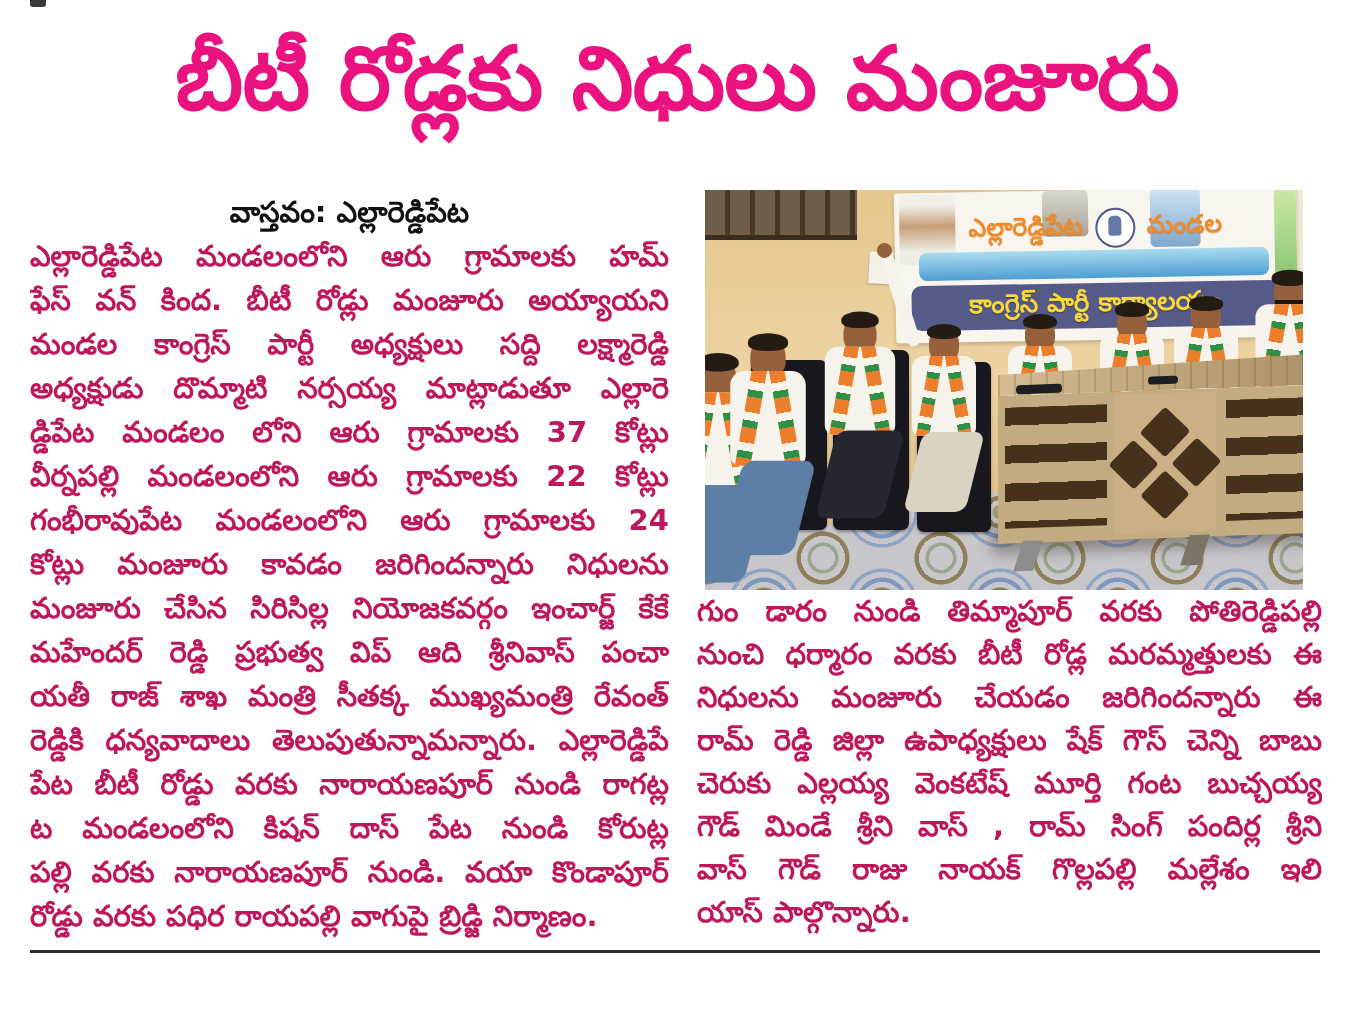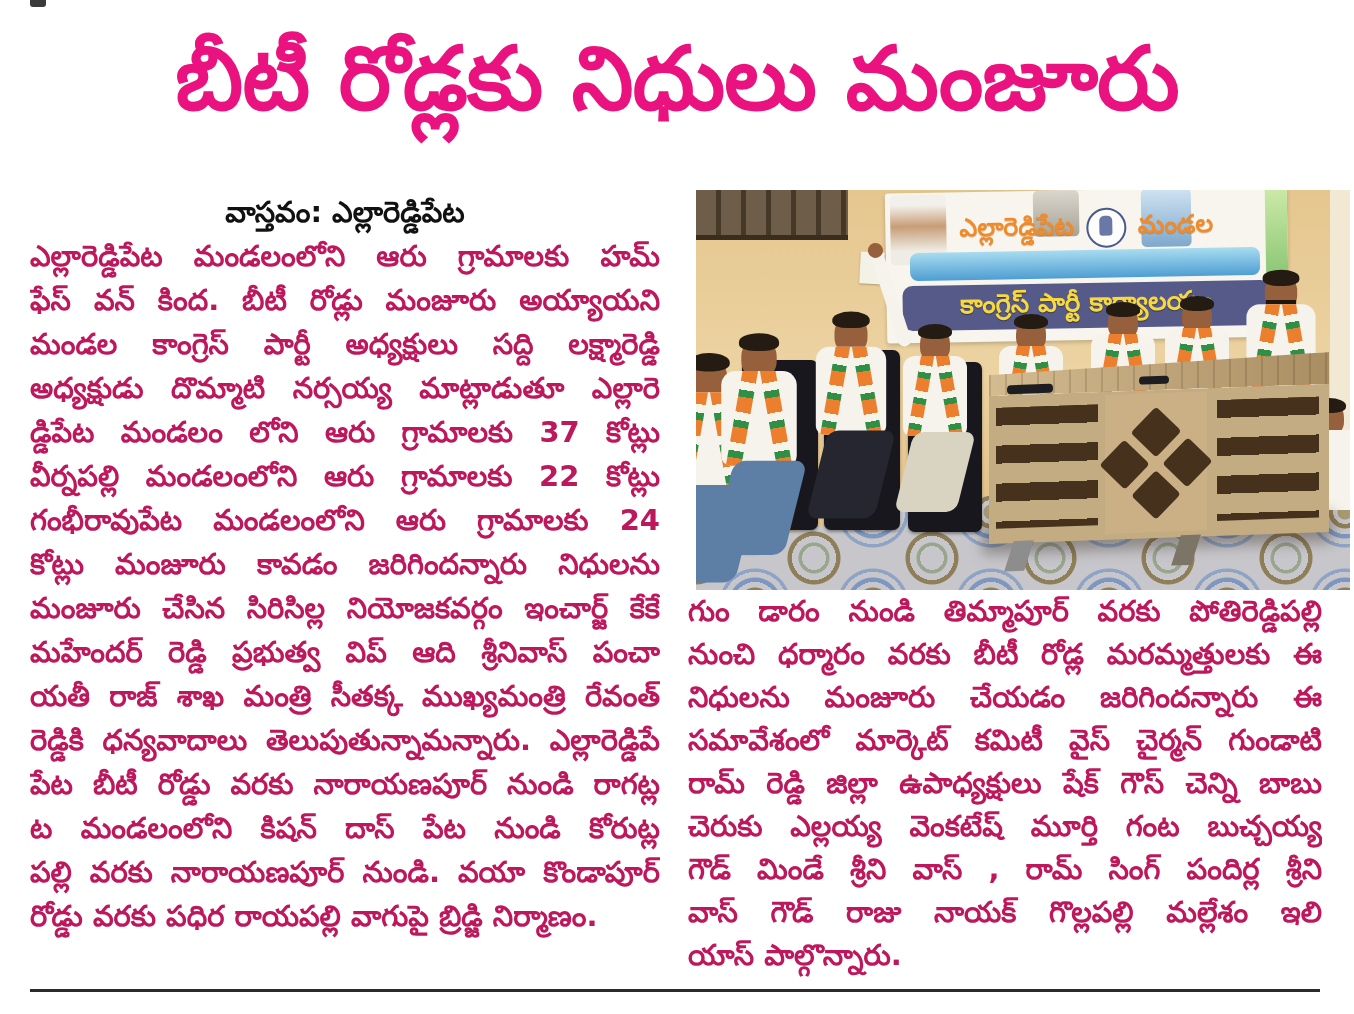--- a/index.html
+++ b/index.html
@@ -19,21 +19,21 @@
   .col-right{width:634px;}
   .dateline{height:44px;line-height:44px;text-align:center;font-weight:bold;font-size:29px;color:#111;overflow:hidden;}
   .tlines{color:#be185d;font-size:29px;font-weight:bold;}
   .col-left  .tline{height:44px;line-height:44px;}
   .col-right .tline{height:43px;line-height:43px;}
   .tline{text-align:justify;text-align-last:justify;overflow:hidden;white-space:nowrap;}
   .tline:last-child{text-align-last:left;}
   .bottom-rule{margin:12px 34px 0 30px;border-top:3px solid #2b2b2b;}
   
   .photo{
-    position:relative;width:654px;height:400px;margin-left:8px;overflow:hidden;
+    position:relative;width:598px;height:400px;margin-left:8px;overflow:hidden;
     background:linear-gradient(180deg,#e5c68e 0%,#ecd3a2 45%,#e3c38c 75%);
     text-align:right;
   }
   .pillar{position:absolute;right:0;top:0;width:20px;height:240px;background:#f1e9d4;}
   .brick{
     position:absolute;left:0;top:0;width:152px;height:45px;
     background:repeating-linear-gradient(90deg,#6e5d49 0 20px,#453827 20px 25px),#5c4c3b;
     border-bottom:5px solid #392d20;
   }
   .wall-paper{position:absolute;left:164px;top:62px;width:24px;height:32px;background:#f4f1e7;transform:rotate(3deg);box-shadow:0 1px 2px rgba(0,0,0,.25);}
@@ -237,21 +237,20 @@
             <div class="p-scarf sr"></div>
           </div>
           <div class="p-legs"></div>
       </div>
     </div>
 
     <div class="tlines" style="">
         <div class="tline">గుం డారం నుండి తిమ్మాపూర్ వరకు పోతిరెడ్డిపల్లి</div>
         <div class="tline">నుంచి ధర్మారం వరకు బీటీ రోడ్ల మరమ్మత్తులకు ఈ</div>
         <div class="tline">నిధులను మంజూరు చేయడం జరిగిందన్నారు ఈ</div>
-        <div class="tline">సమావేశంలో మార్కెట్ కమిటీ వైస్ చైర్మన్ గుండాటి</div>
         <div class="tline">రామ్ రెడ్డి జిల్లా ఉపాధ్యక్షులు షేక్ గౌస్ చెన్ని బాబు</div>
         <div class="tline">చెరుకు ఎల్లయ్య వెంకటేష్ మూర్తి గంట బుచ్చయ్య</div>
         <div class="tline">గౌడ్ మిండే శ్రీని వాస్ , రామ్ సింగ్ పందిర్ల శ్రీని</div>
         <div class="tline">వాస్ గౌడ్ రాజు నాయక్ గొల్లపల్లి మల్లేశం ఇలి</div>
         <div class="tline">యాస్ పాల్గొన్నారు.</div>
       </div>
   </div>
 </div>
 
 <div class="bottom-rule"></div>

